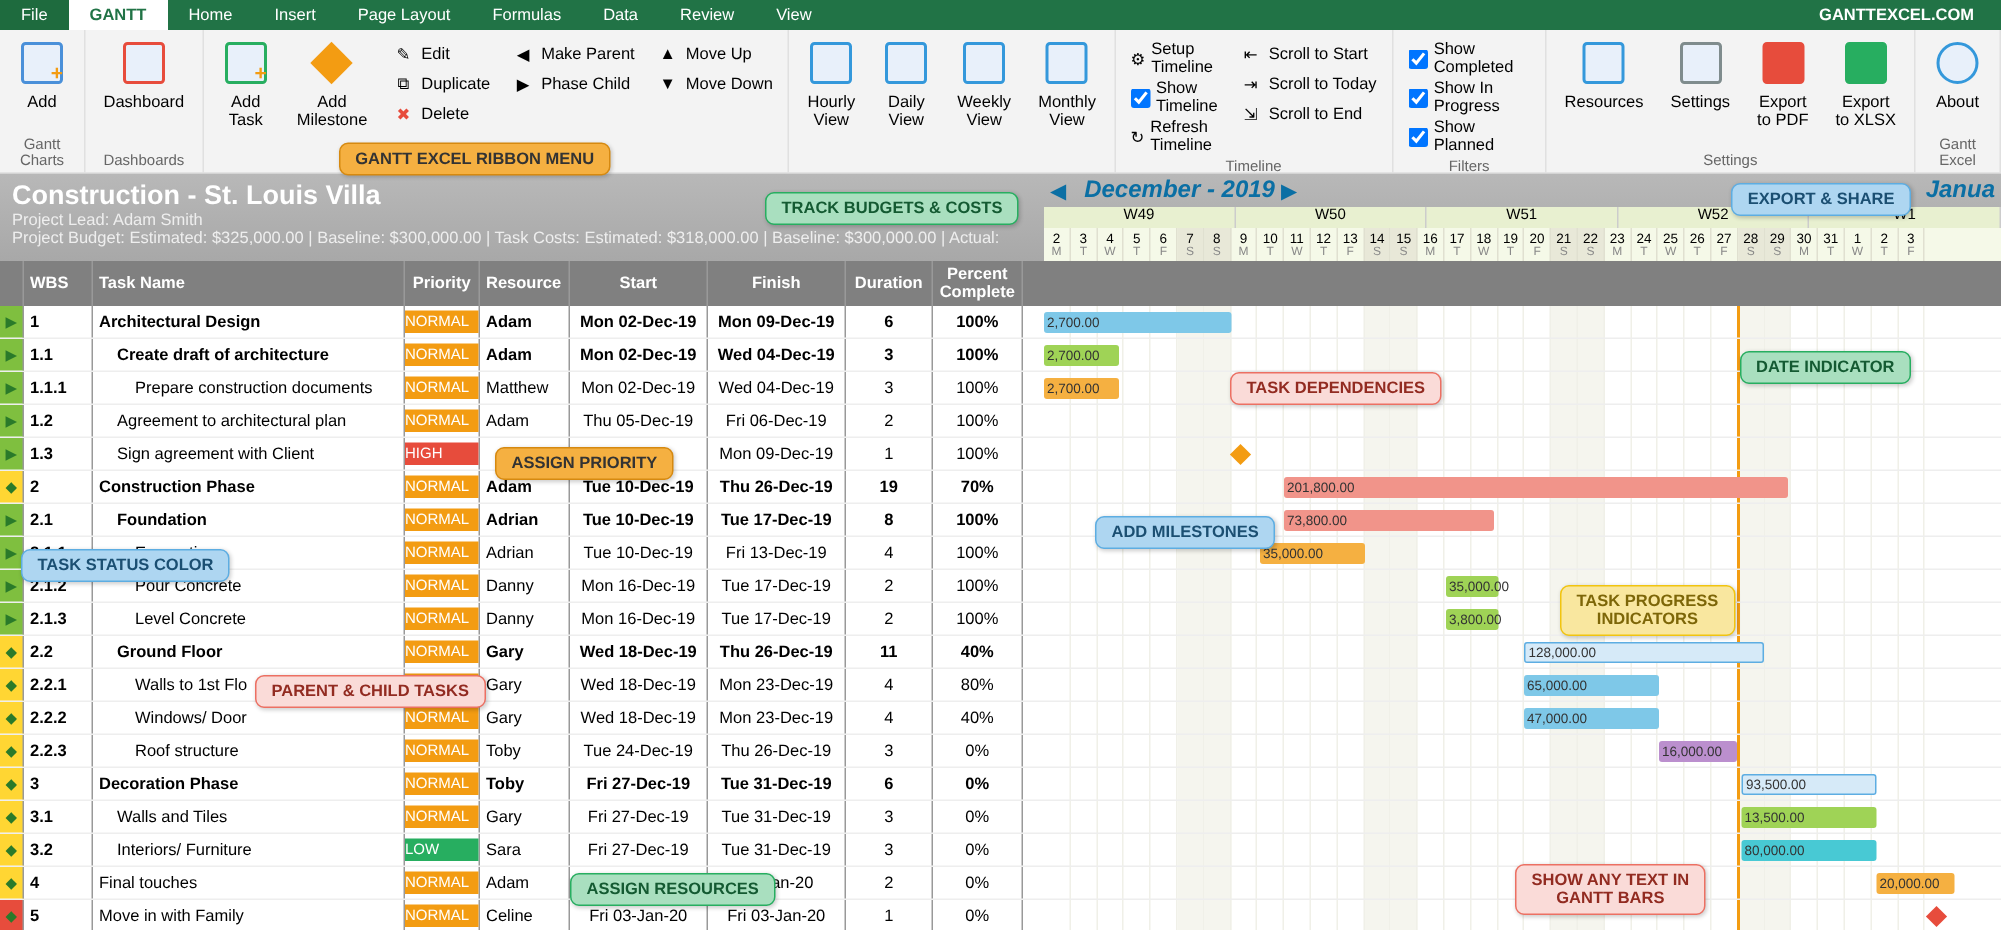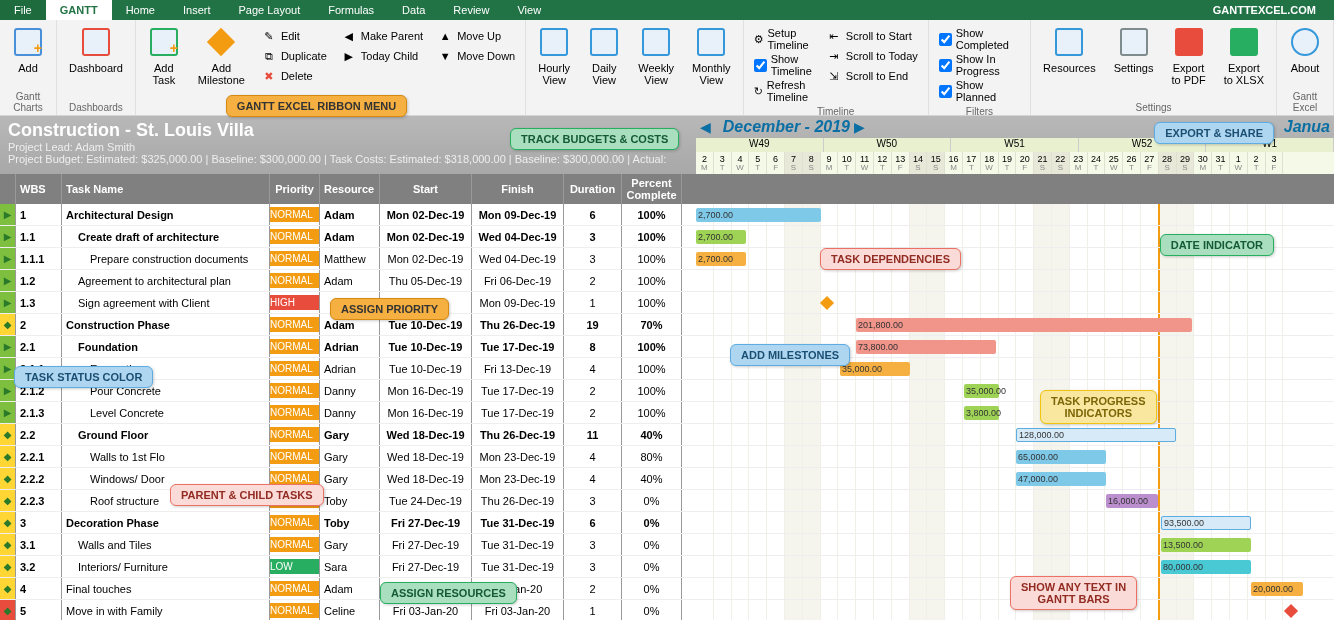--- a/index.html
+++ b/index.html
@@ -178,21 +178,21 @@
             <span>Delete</span>
           </div>
       </div>
       <div class="small-btn-col">
         <div class="small-btn">
             <span class="icon">◀</span>
             <span>Make Parent</span>
           </div>
         <div class="small-btn">
             <span class="icon">▶</span>
-            <span>Today Child</span>
+            <span>Phase Child</span>
           </div>
       </div>
       <div class="small-btn-col">
         <div class="small-btn">
             <span class="icon">▲</span>
             <span>Move Up</span>
           </div>
         <div class="small-btn">
             <span class="icon">▼</span>
             <span>Move Down</span>
@@ -851,19 +851,19 @@
         <div class="col c-dur">1</div>
         <div class="col c-pct">0%</div>
       </div>
     </div>
 
   <div class="callout co-green" style="right:60px;top:30px">DATE INDICATOR</div>
   <div class="callout co-pink" style="left:820px;top:44px">TASK DEPENDENCIES</div>
   <div class="callout co-blue" style="left:730px;top:140px">ADD MILESTONES</div>
   <div class="callout co-orange" style="left:330px;top:94px">ASSIGN PRIORITY</div>
   <div class="callout co-blue" style="left:14px;top:162px">TASK STATUS COLOR</div>
-  <div class="callout co-pink" style="left:170px;top:280px">PARENT &amp; CHILD TASKS</div>
+  <div class="callout co-pink" style="left:170px;top:246px">PARENT &amp; CHILD TASKS</div>
   <div class="callout co-green" style="left:380px;top:378px">ASSIGN RESOURCES</div>
   <div class="callout co-pink" style="left:1010px;top:372px;white-space:pre;text-align:center">SHOW ANY TEXT IN
 GANTT BARS</div>
   <div class="callout co-yellow" style="left:1040px;top:186px;white-space:pre;text-align:center">TASK PROGRESS
 INDICATORS</div>
 </div>
 
 </body></html>

